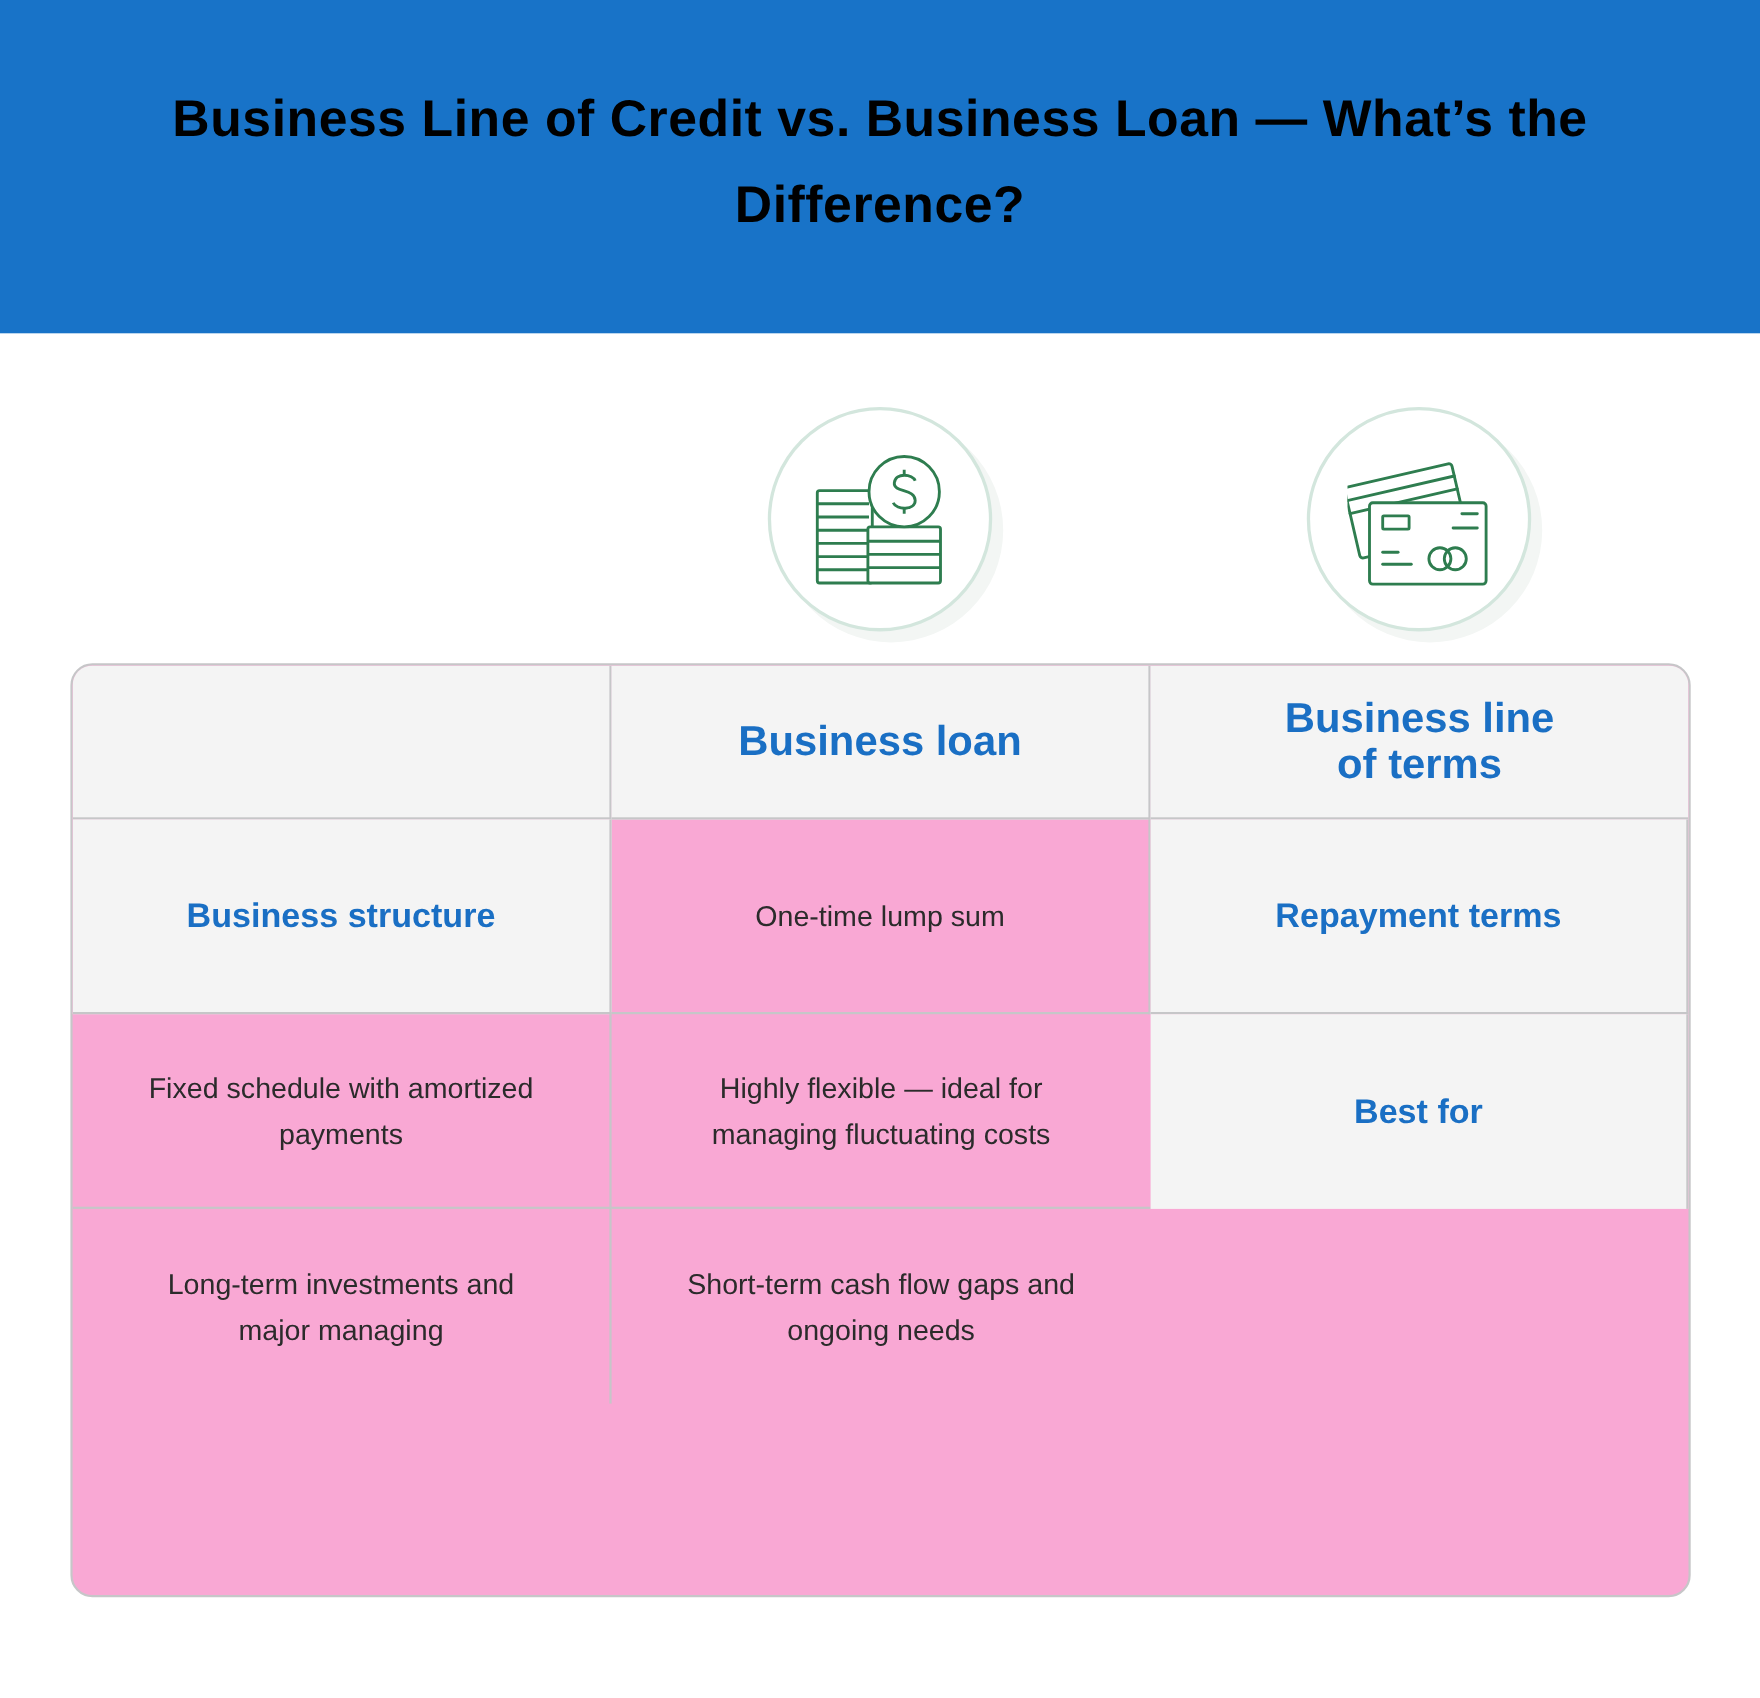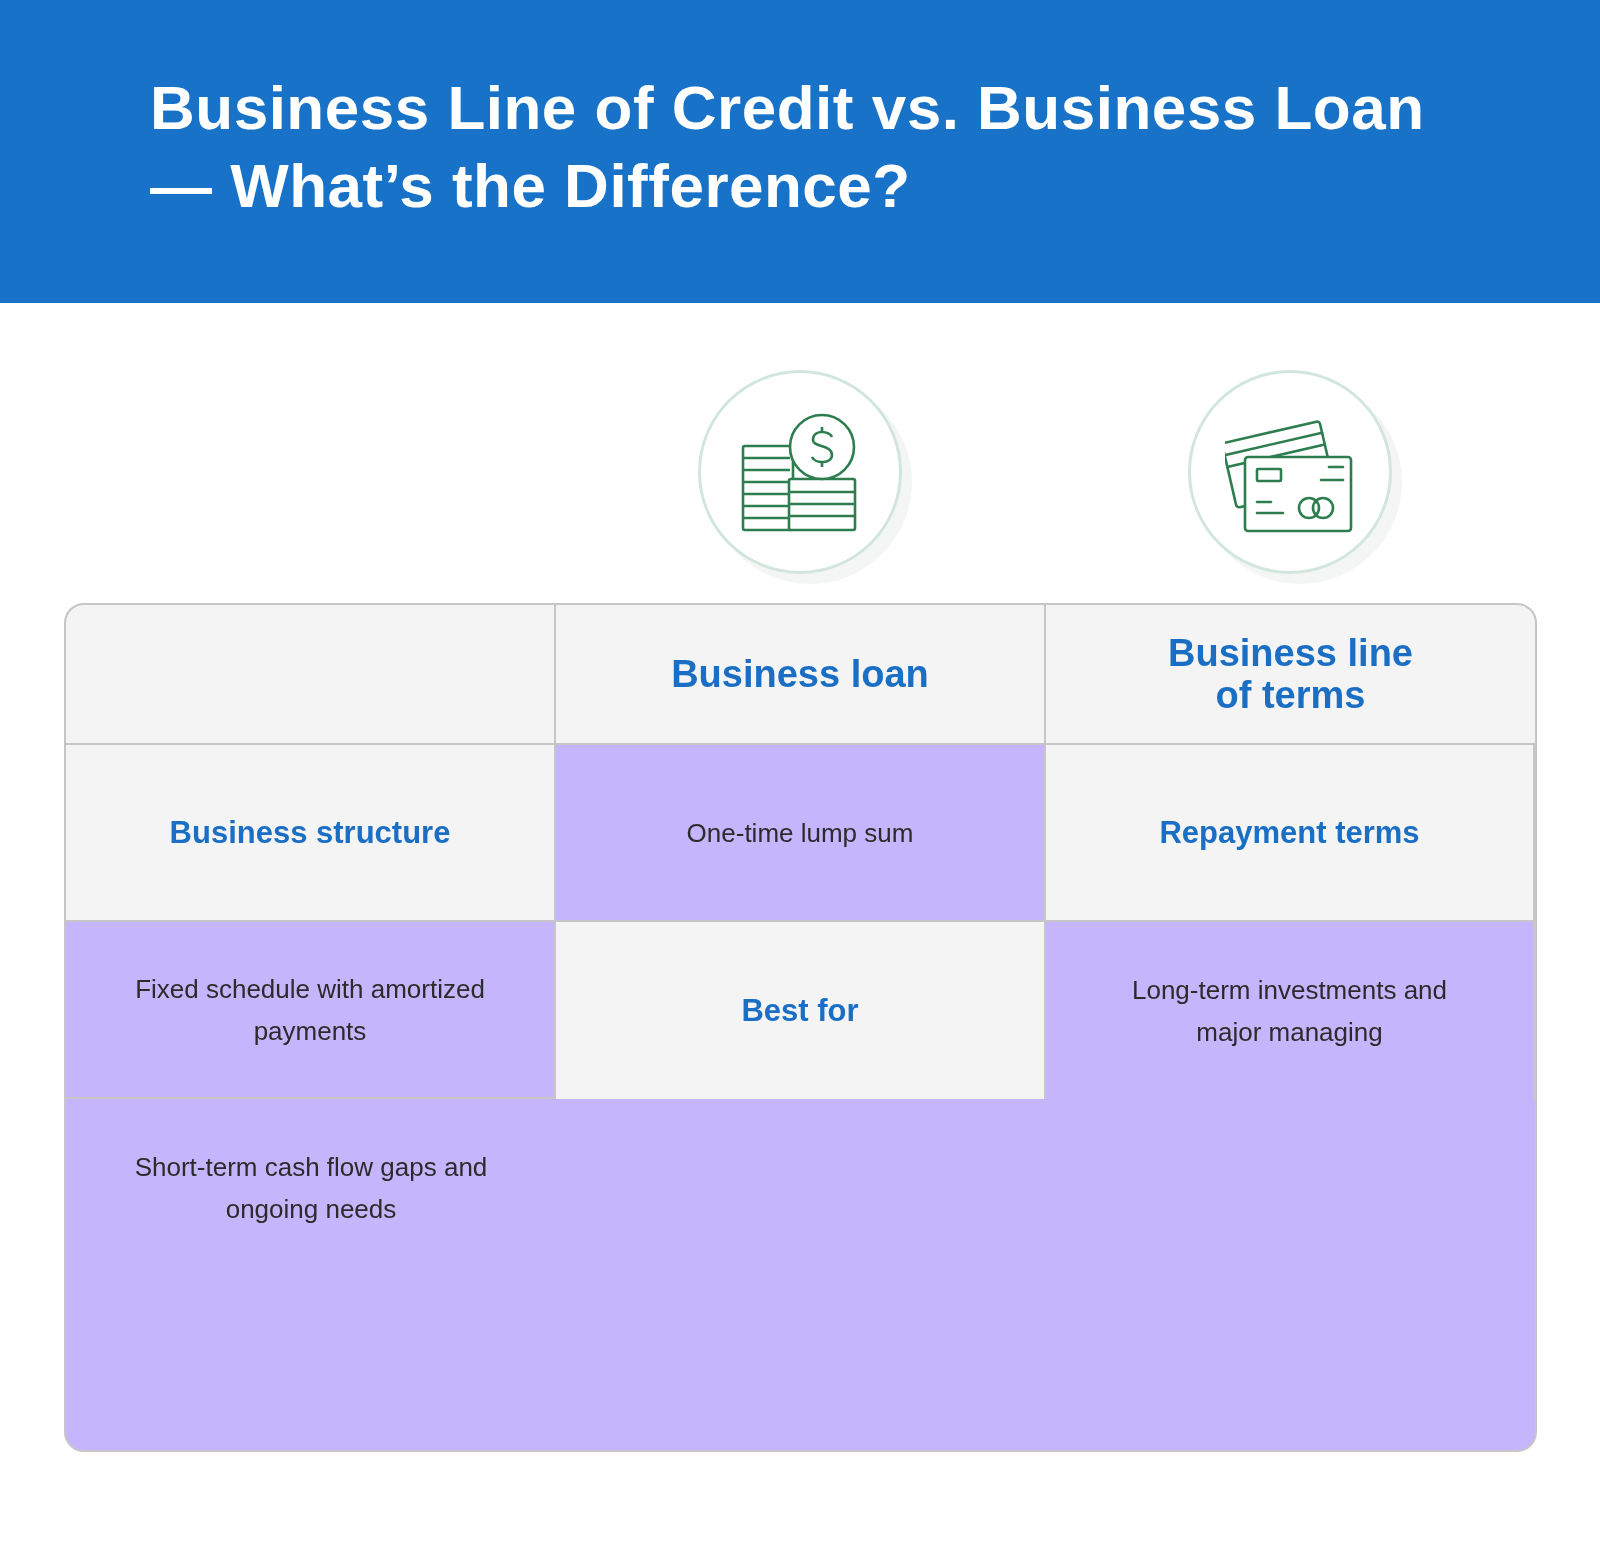--- a/index.html
+++ b/index.html
@@ -3,41 +3,41 @@
 <meta charset="utf-8">
 <style>
   * { box-sizing: border-box; margin: 0; padding: 0; }
   html, body { width: 1600px; height: 1544px; background: #ffffff; font-family: "Liberation Sans", "DejaVu Sans", sans-serif; }
   .header {
     position: absolute; left: 0; top: 0; width: 1600px; height: 303px;
     background: #1873c8;
     display: flex; align-items: center; justify-content: center;
   }
   .header h1 {
-    color: #ffffff; font-size: 62px; font-weight: 700; line-height: 78px;
-    width: 1300px; letter-spacing: 0.5px;
+    color: #000000; font-size: 47px; font-weight: 700; line-height: 78px;
+    text-align: center; width: 1300px; letter-spacing: 0.5px;
     margin-top: -10px;
   }
   .icon-circle {
     position: absolute; width: 204px; height: 204px; border-radius: 50%;
     background: #ffffff; border: 3px solid #d3e6dd;
     box-shadow: 10px 10px 0 0 #f3f6f4;
     display: flex; align-items: center; justify-content: center;
   }
   .icon-loan { left: 698px; top: 370px; }
   .icon-credit { left: 1188px; top: 370px; }
   .icon-circle svg { display: block; }
 
   .table {
     position: absolute; left: 64px; top: 603px; width: 1473px; height: 849px;
     border: 2px solid #c6c6c8; border-radius: 20px; overflow: hidden;
     display: grid;
     grid-template-columns: 490px 490px 1fr;
     grid-template-rows: 140px 177px 177px 177px 1fr;
-    background: #c4b5fd;
+    background: #f9a8d4;
   }
   .cell {
     display: flex; align-items: center; justify-content: center; text-align: center;
     border-right: 2px solid #c6c6c8; border-bottom: 2px solid #c6c6c8;
     padding: 0 30px;
   }
   .cell.last-col { border-right: none; }
   .cell.last-row { border-bottom: none; }
   .cell.gray { background: #f4f4f4; }
   .col-head {
@@ -119,20 +119,23 @@
     <span class="body-text">One-time lump sum</span>
   </div>
 
   <div class="cell gray">
     <span class="row-head">Repayment terms</span>
   </div>
   <div class="cell">
     <span class="body-text">Fixed schedule with amortized payments</span>
   </div>
 
+  <div class="cell last-col">
+    <span class="body-text">Highly flexible — ideal for managing fluctuating costs</span>
+  </div>
 
   <div class="cell gray last-row">
     <span class="row-head">Best for</span>
   </div>
   <div class="cell last-row">
     <span class="body-text" style="max-width:350px">Long-term investments and major managing</span>
   </div>
   <div class="cell last-col last-row">
     <span class="body-text">Short-term cash flow gaps and ongoing needs</span>
   </div>

